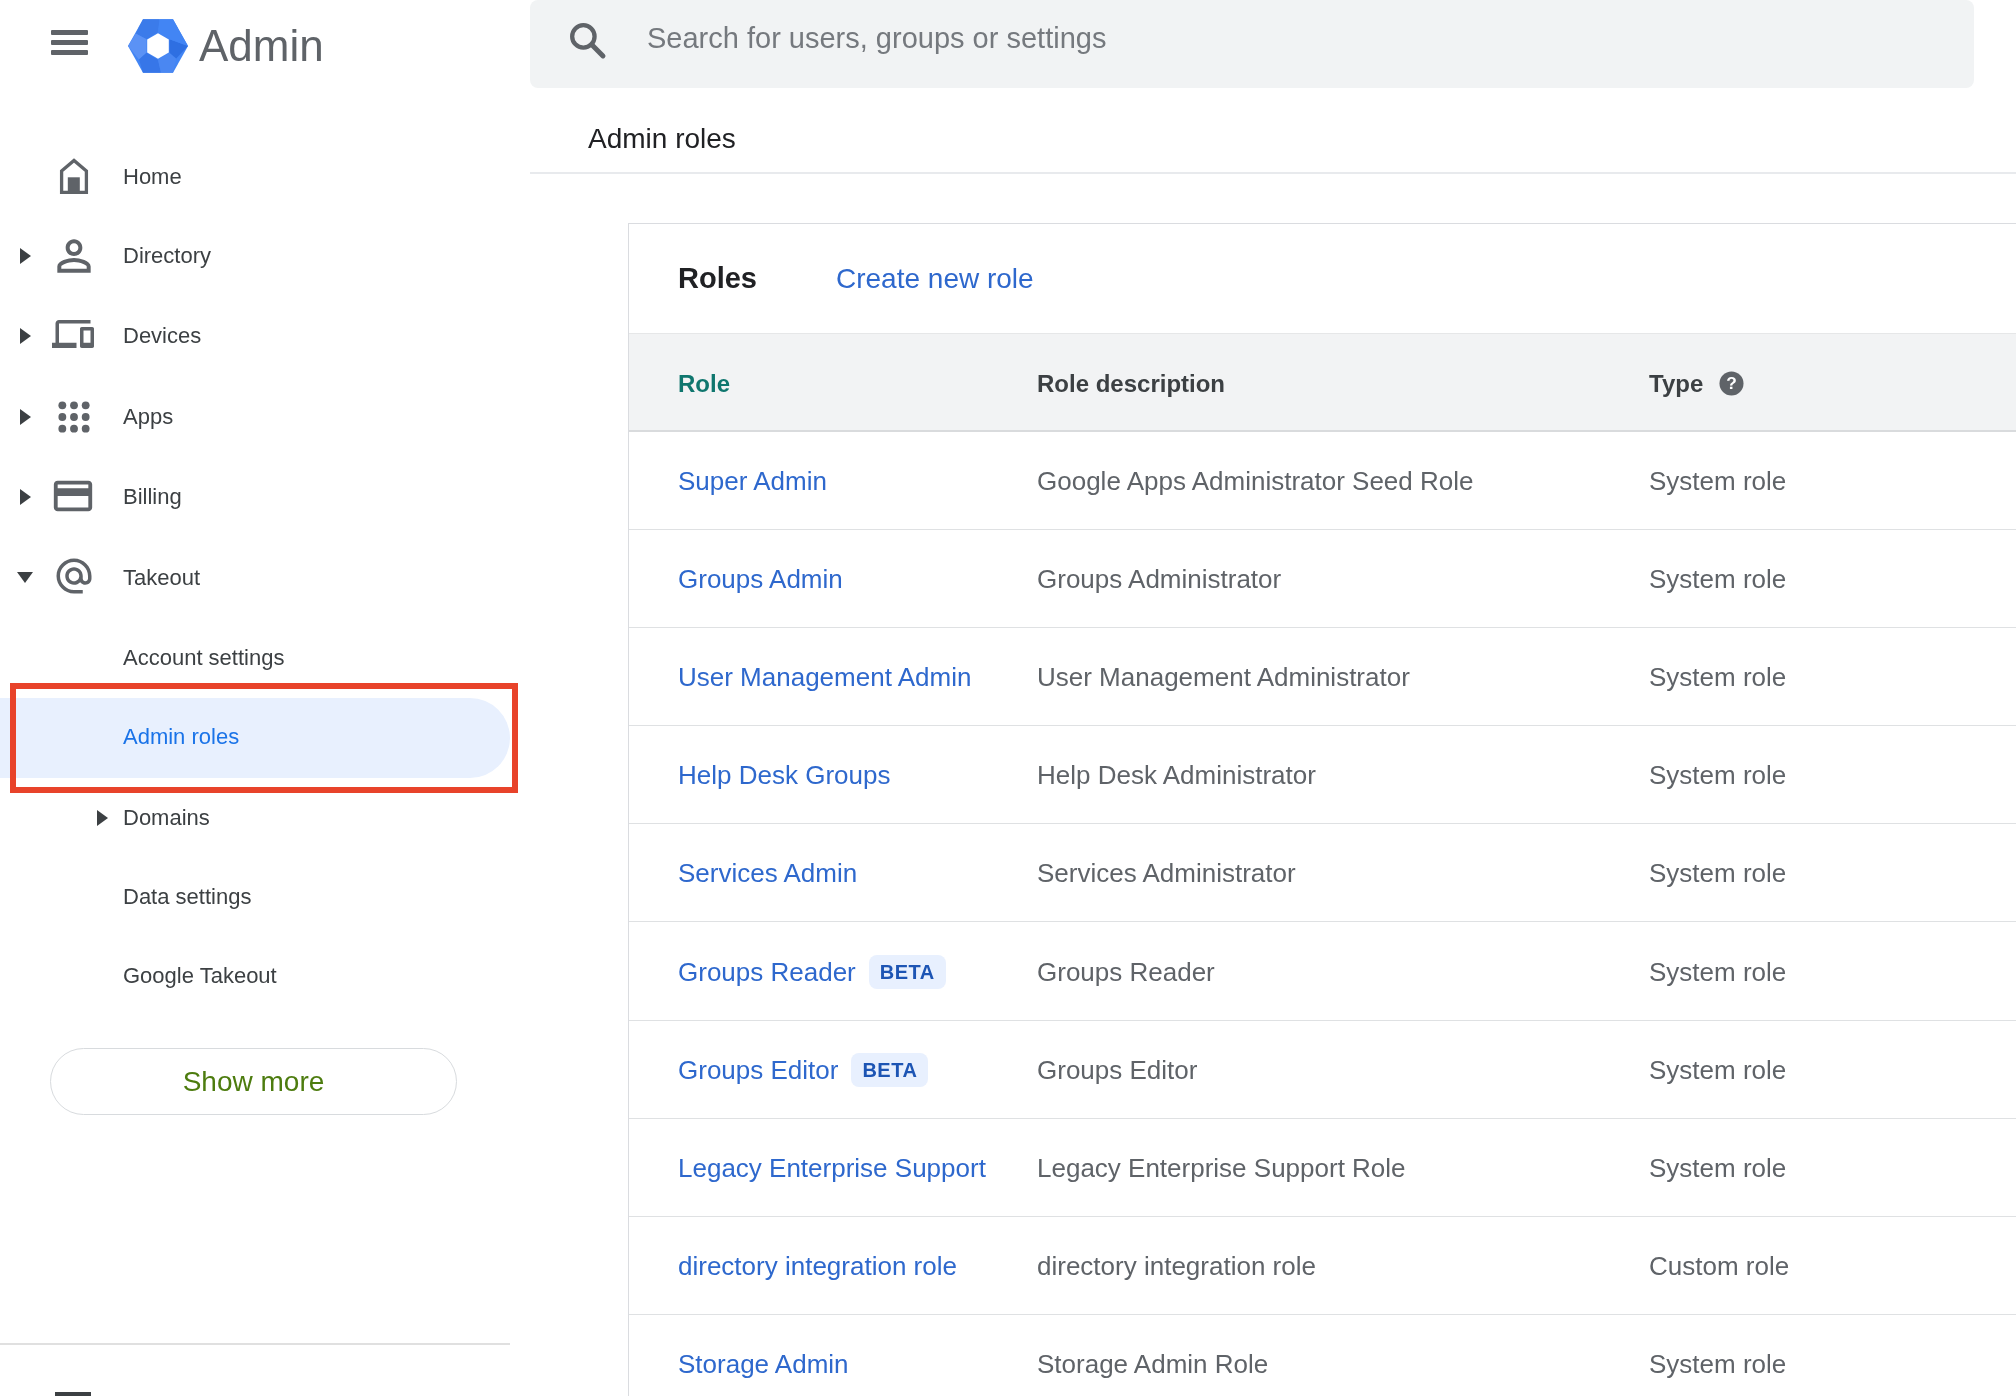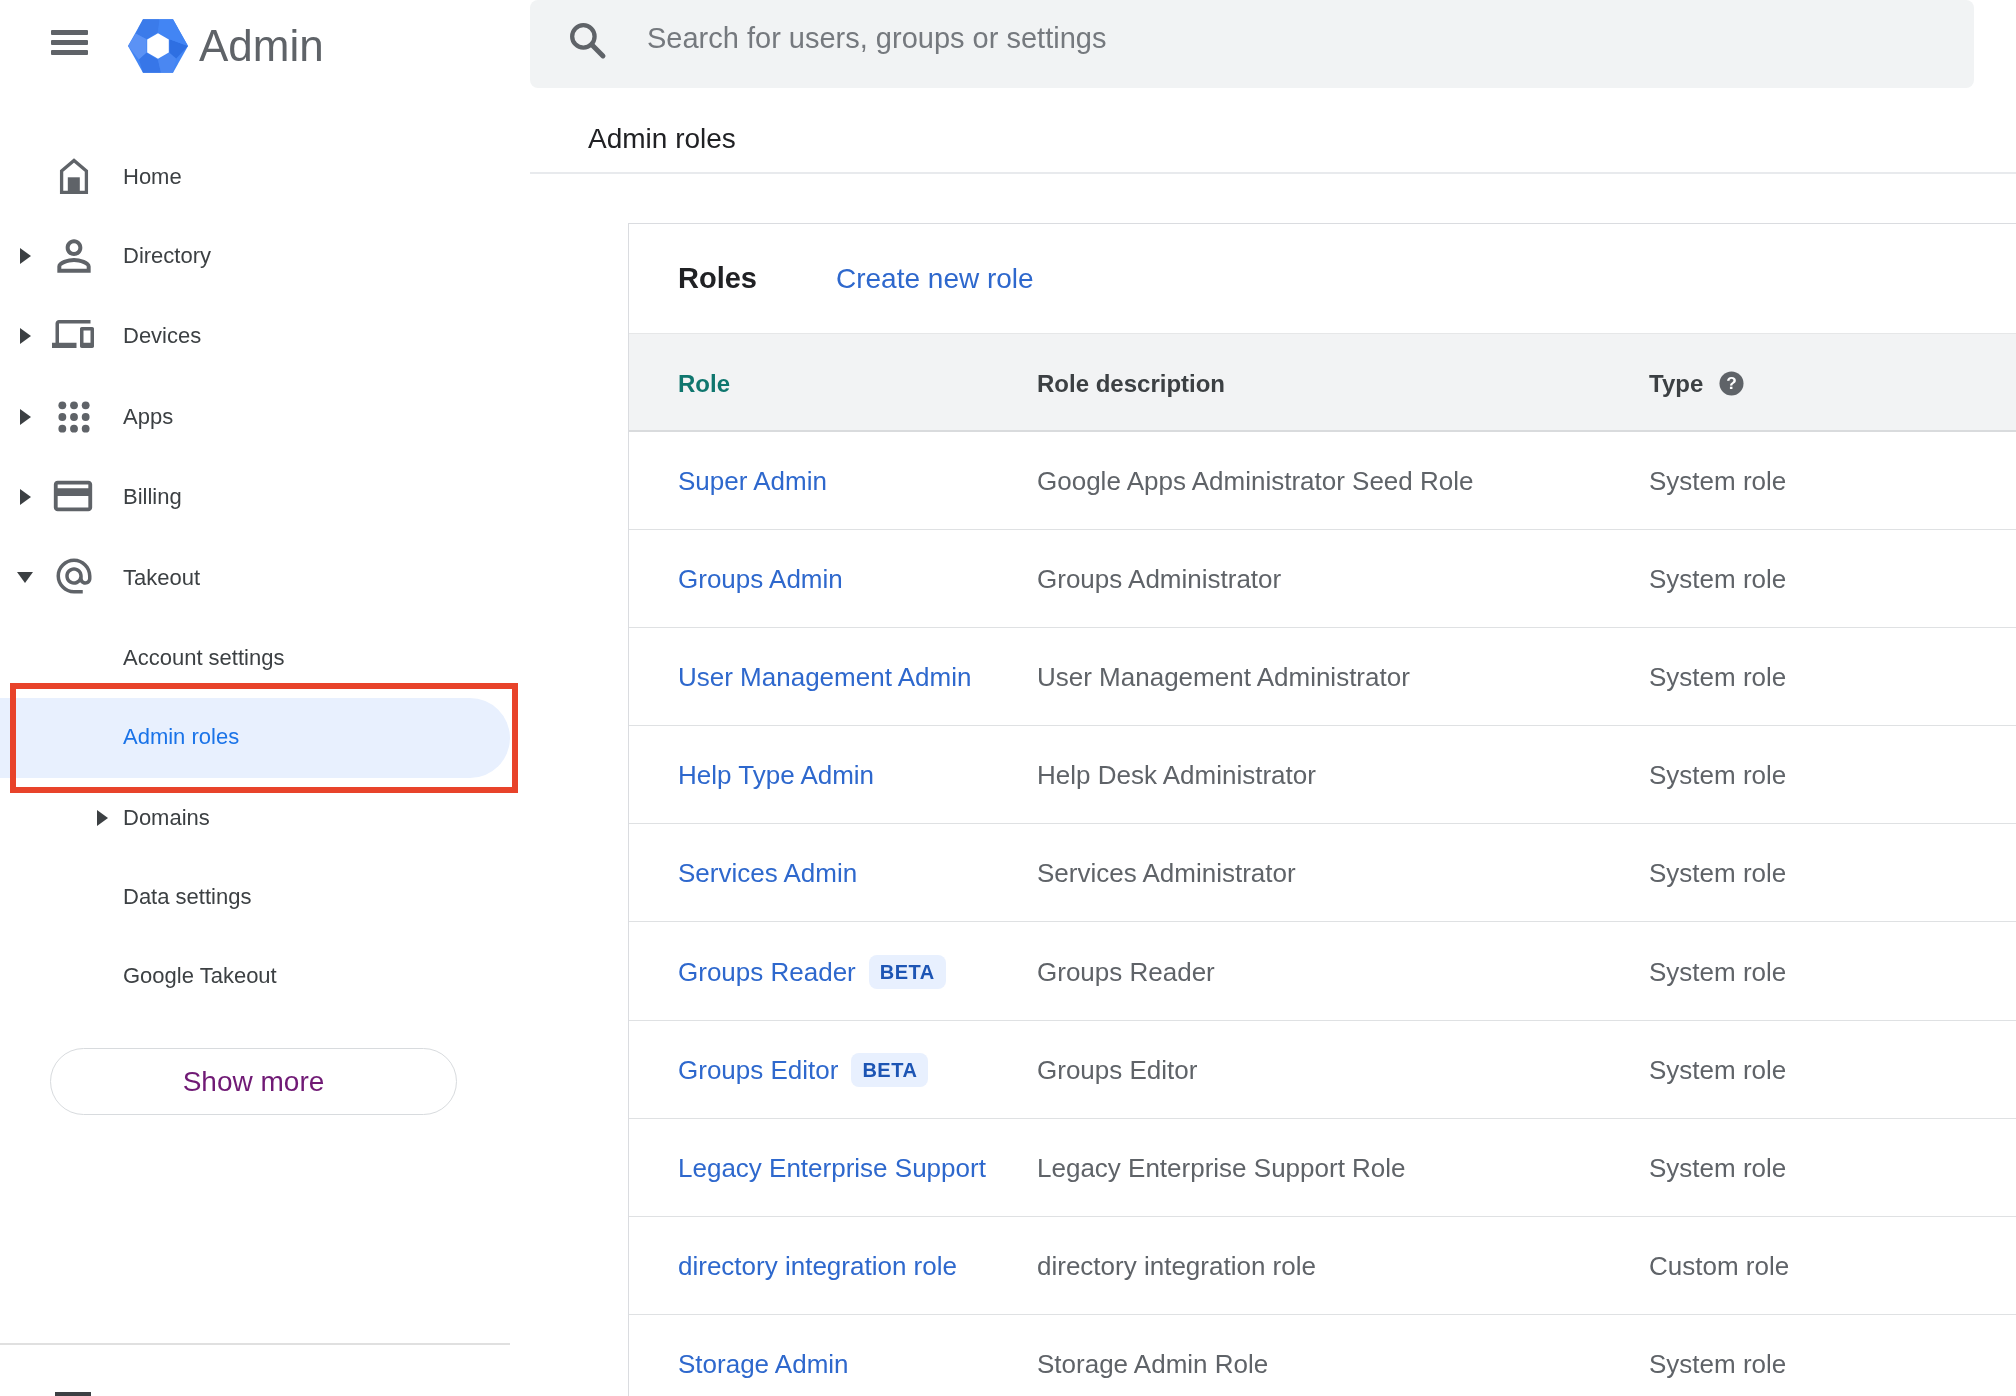--- a/index.html
+++ b/index.html
@@ -16,21 +16,21 @@
 
 
 .navitem { position:absolute; left:0; width:530px; height:80px; white-space:nowrap; display:flex; align-items:center; color:#3c4043; font-size:22px; }
 .navitem .icon { position:absolute; left:56px; }
 .navitem .lbl { position:absolute; left:123px; }
 .arrow-r { position:absolute; left:20px; width:0; height:0; border-left:11px solid #3c4043; border-top:8px solid transparent; border-bottom:8px solid transparent; }
 .arrow-d { position:absolute; left:17px; width:0; height:0; border-top:11px solid #3c4043; border-left:8px solid transparent; border-right:8px solid transparent; }
 .arrow-sub { position:absolute; left:97px; width:0; height:0; border-left:11px solid #3c4043; border-top:8px solid transparent; border-bottom:8px solid transparent; }
 #pill { left:-40px; top:698px; width:550px; height:80px; background:#e8f0fe; border-radius:40px; }
 #redrect { left:10px; top:683px; width:508px; height:110px; border:6px solid #e8432a; }
-#showmore { left:50px; top:1048px; width:407px; height:67px; border:1.5px solid #d8dbde; border-radius:34px; color:#701a75; font-size:28px; display:flex; align-items:center; justify-content:center; }
+#showmore { left:50px; top:1048px; width:407px; height:67px; border:1.5px solid #d8dbde; border-radius:34px; color:#4d7c0f; font-size:28px; display:flex; align-items:center; justify-content:center; }
 #side-sep { left:0; top:1343px; width:510px; height:2px; background:#e0e0e0; }
 #bottom-frag { left:55px; top:1392px; width:36px; height:4px; background:#3c4043; }
 
 
 #panel { left:628px; top:223px; width:1400px; height:1200px; border:1.5px solid #dadce0; border-right:none; border-bottom:none; background:#fff; }
 #panel-title { position:absolute; left:0; top:0; width:100%; height:109px; display:flex; align-items:center; }
 #roles-h { margin-left:49px; font-size:29px; font-weight:bold; color:#202124; }
 #create-link { margin-left:79px; font-size:28px; color:#2e68cd; }
 #thead { position:absolute; left:0; top:109px; width:100%; height:99px; background:#f2f3f4; border-top:1px solid #e6e7e8; border-bottom:2px solid #d9dbdd; }
 .hcell { position:absolute; top:0; height:100%; display:flex; align-items:center; padding-top:4px; font-size:24px; font-weight:bold; color:#0f766e; }
@@ -176,21 +176,21 @@
     </div>
     <div class="row" style="top:403.9px;">
       <div class="cell c1">
         <span class="link">User Management Admin</span>
       </div>
       <div class="cell c2">User Management Administrator</div>
       <div class="cell c3">System role</div>
     </div>
     <div class="row" style="top:502.09999999999997px;">
       <div class="cell c1">
-        <span class="link">Help Type Admin</span>
+        <span class="link">Help Desk Groups</span>
       </div>
       <div class="cell c2">Help Desk Administrator</div>
       <div class="cell c3">System role</div>
     </div>
     <div class="row" style="top:600.3px;">
       <div class="cell c1">
         <span class="link">Services Admin</span>
       </div>
       <div class="cell c2">Services Administrator</div>
       <div class="cell c3">System role</div>

